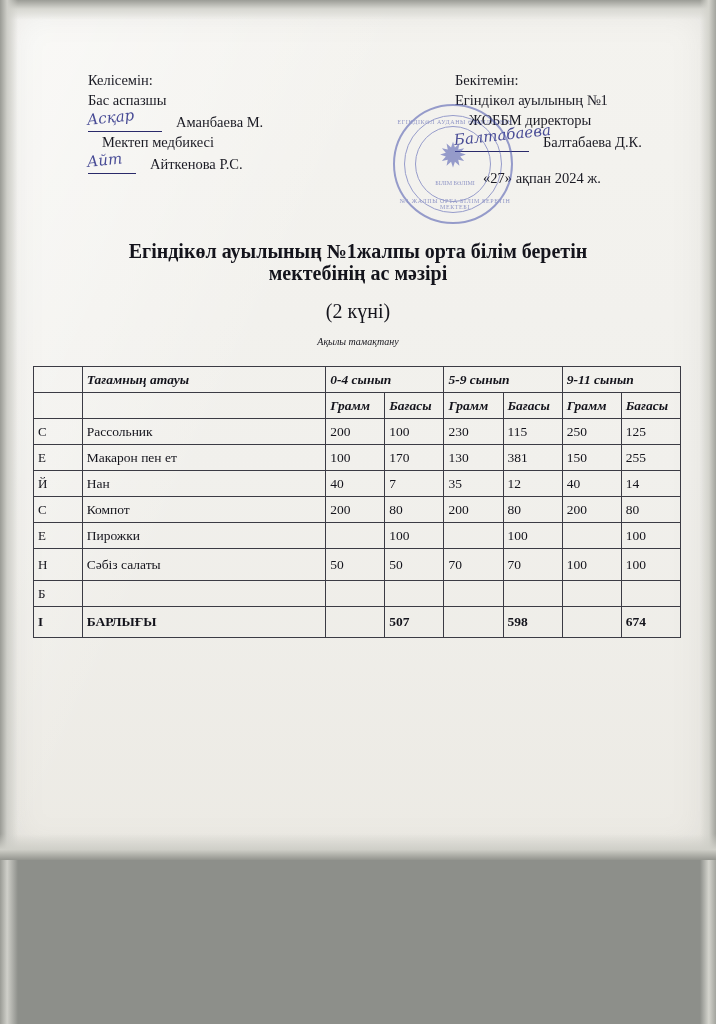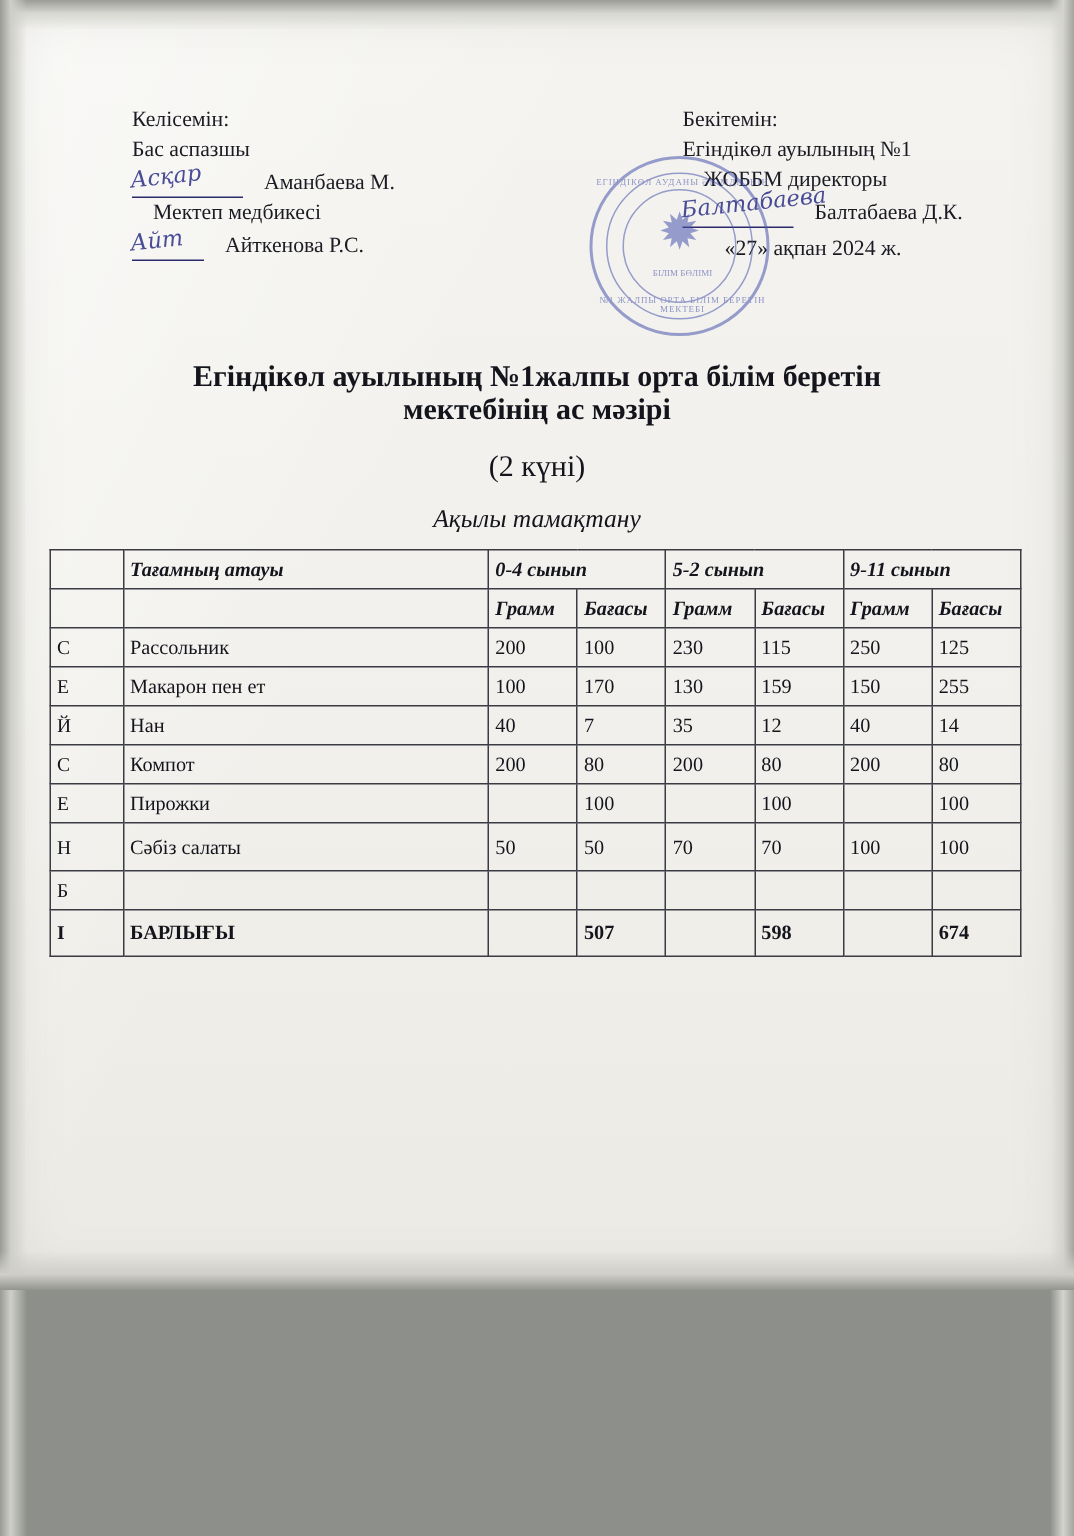--- a/index.html
+++ b/index.html
@@ -185,21 +185,21 @@
     text-align: center;
     font-size: 20px;
     color: #14141c;
   }
   .paid-line {
     position: absolute;
     left: 108px;
     top: 336px;
     width: 500px;
     text-align: center;
-    font-size: 17px;
+    font-size: 10px;
     font-style: italic;
     color: #14141c;
   }
 
   
   .menu-table {
     position: absolute;
     left: 33px;
     top: 366px;
     width: 648px;
@@ -266,21 +266,21 @@
     <div class="approve-right">
       <div>Бекітемін:</div>
       <div>Егіндікөл ауылының  №1</div>
       <div class="indent">ЖОББМ  директоры</div>
       <div class="sig-row">
         <span class="sig-line">
           <span class="scribble">Балтабаева</span>
         </span>
         <span class="name-after">Балтабаева Д.К.</span>
       </div>
-      <div style="padding-left:28px; margin-top:4px;">«27» ақпан  2024 ж.</div>
+      <div style="padding-left:28px; margin-top:16px;">«27» ақпан  2024 ж.</div>
     </div>
 
     <div class="stamp">
       <div class="inner-ring"></div>
       <div class="inner-ring2"></div>
       <div class="st-top">ЕГІНДІКӨЛ АУДАНЫ ӘКІМДІГІНІҢ</div>
       <div class="emblem">✹</div>
       <div class="st-mid">БІЛІМ БӨЛІМІ</div>
       <div class="st-bottom">№1 ЖАЛПЫ ОРТА БІЛІМ БЕРЕТІН МЕКТЕБІ</div>
     </div>
@@ -288,21 +288,21 @@
     <div class="doc-title">Егіндікөл ауылының №1жалпы орта білім беретін мектебінің ас мәзірі</div>
     <div class="day-line">(2 күні)</div>
     <div class="paid-line">Ақылы тамақтану</div>
 
     <table class="menu-table">
       <tbody>
         <tr>
           <td class="col-day"></td>
           <th class="col-name">Тағамның атауы</th>
           <th class="col-num grp-head" colspan="2">0-4 сынып</th>
-          <th class="col-num grp-head" colspan="2">5-2 сынып</th>
+          <th class="col-num grp-head" colspan="2">5-9 сынып</th>
           <th class="col-num grp-head" colspan="2">9-11 сынып</th>
         </tr>
         <tr>
           <td class="col-day"></td>
           <td class="col-name"></td>
           <th class="col-num sub-head">Грамм</th>
           <th class="col-num sub-head">Бағасы</th>
           <th class="col-num sub-head">Грамм</th>
           <th class="col-num sub-head">Бағасы</th>
           <th class="col-num sub-head">Грамм</th>
@@ -319,21 +319,21 @@
           <td class="col-num">250</td>
           <td class="col-num">125</td>
         </tr>
 
         <tr>
           <td class="col-day day-letter">Е</td>
           <td class="col-name">Макарон пен ет</td>
           <td class="col-num">100</td>
           <td class="col-num">170</td>
           <td class="col-num">130</td>
-          <td class="col-num">159</td>
+          <td class="col-num">381</td>
           <td class="col-num">150</td>
           <td class="col-num">255</td>
         </tr>
 
         <tr>
           <td class="col-day day-letter">Й</td>
           <td class="col-name">Нан</td>
           <td class="col-num">40</td>
           <td class="col-num">7</td>
           <td class="col-num">35</td>

